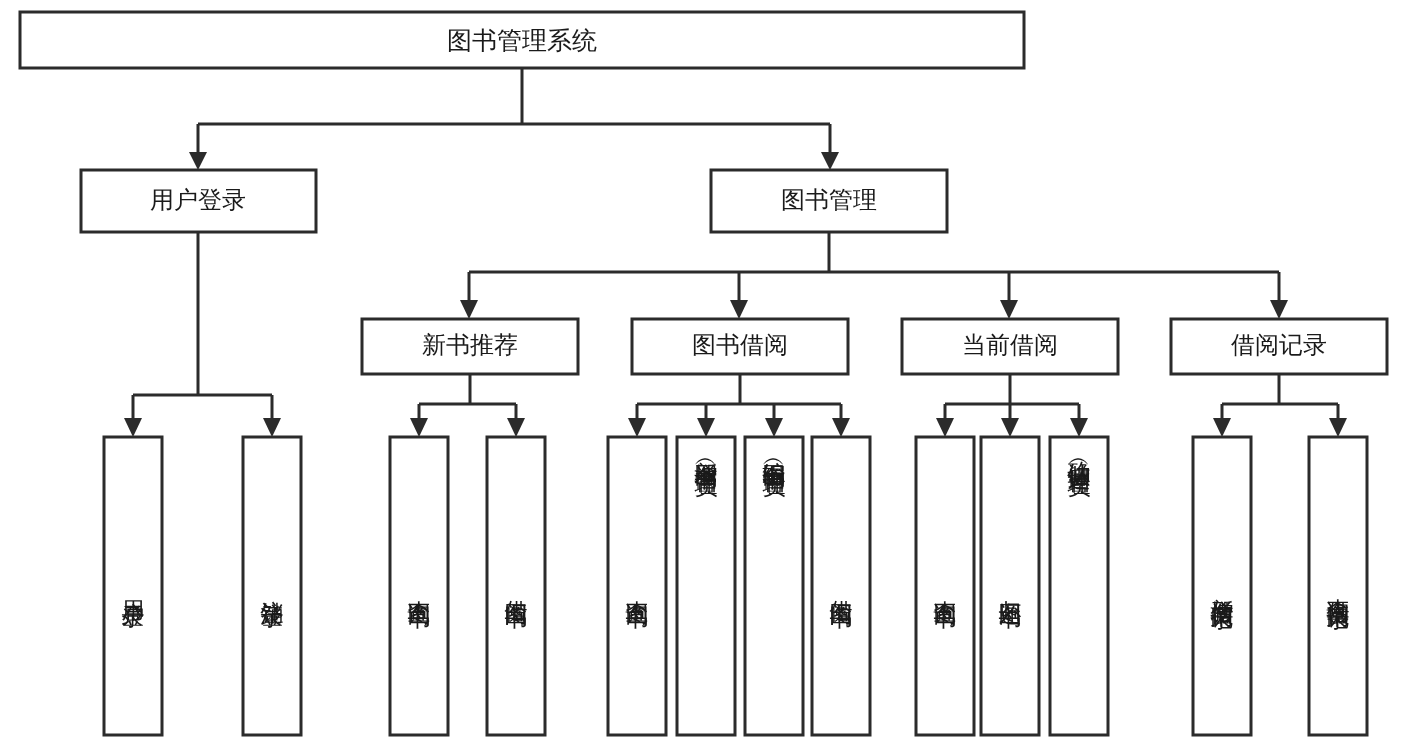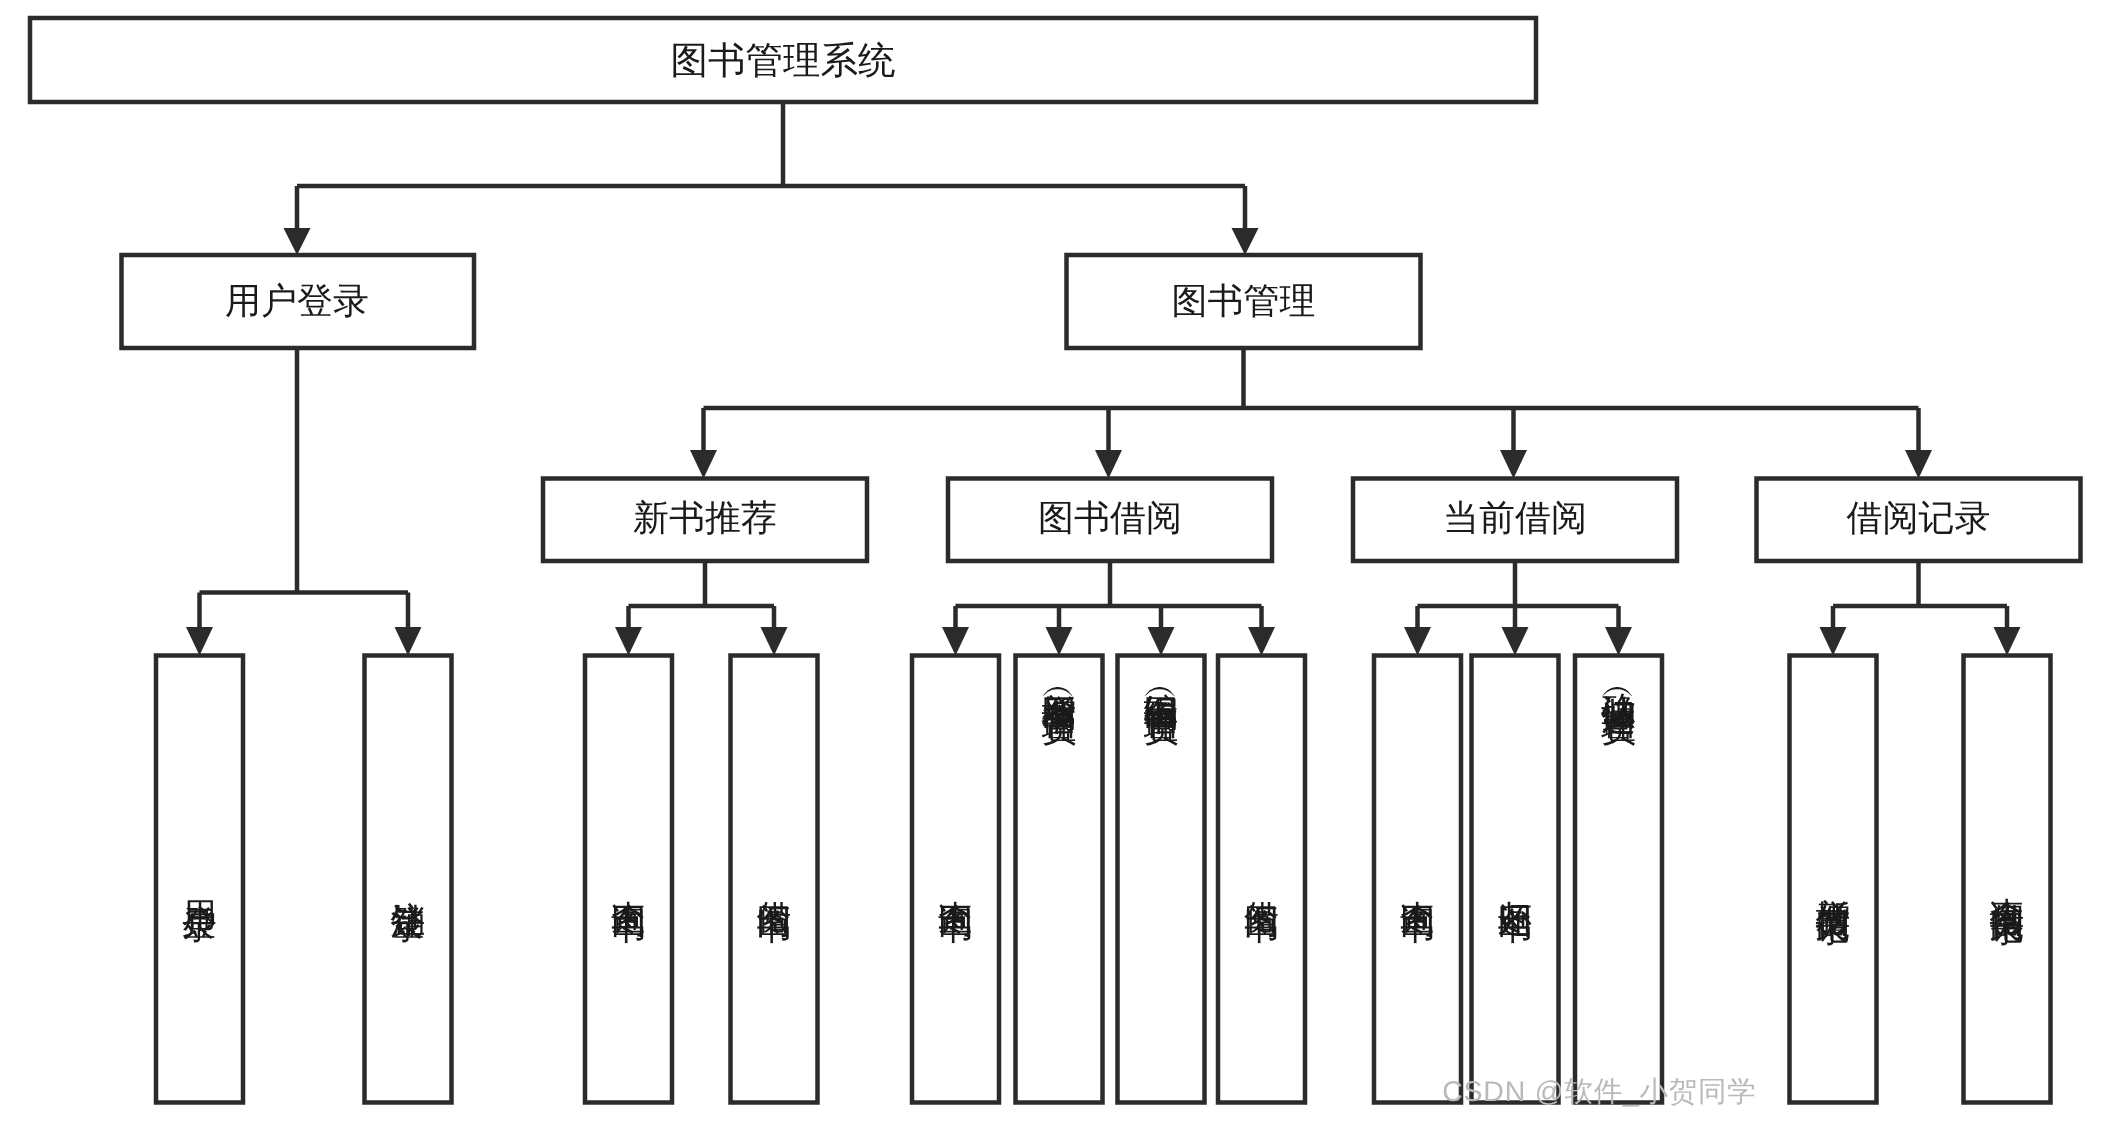--- a/index.html
+++ b/index.html
@@ -265,15 +265,14 @@
     <span class="leaf-label-text">确认归还（管理员）</span>
   </div>
 
   <div class="leaf-label-box" style="left:1193px; top:437px; width:58px; height:298px; align-items:center;">
     <span class="leaf-label-text">新增借阅记录</span>
   </div>
   <div class="leaf-label-box" style="left:1309px; top:437px; width:58px; height:298px; align-items:center;">
     <span class="leaf-label-text">查询借阅记录</span>
   </div>
 
-  <div class="watermark">CSDN @软件_小贺同学</div>
 
 </div>
 
 </body></html>

